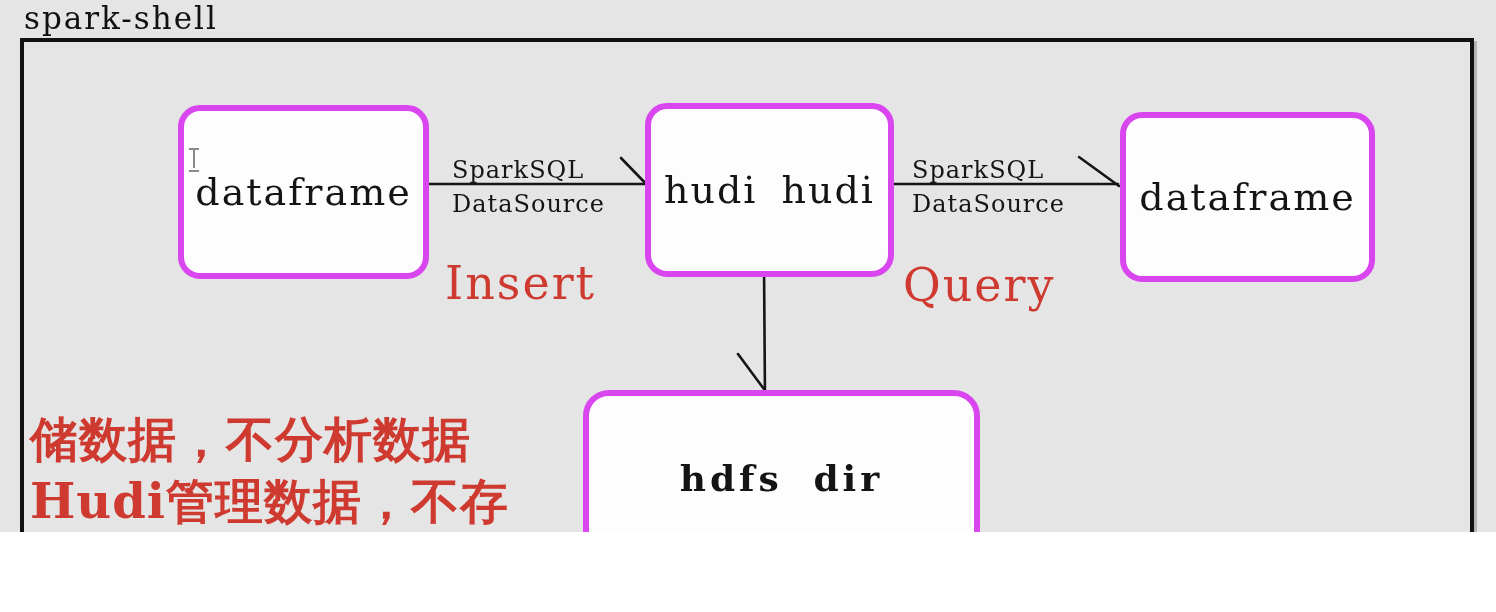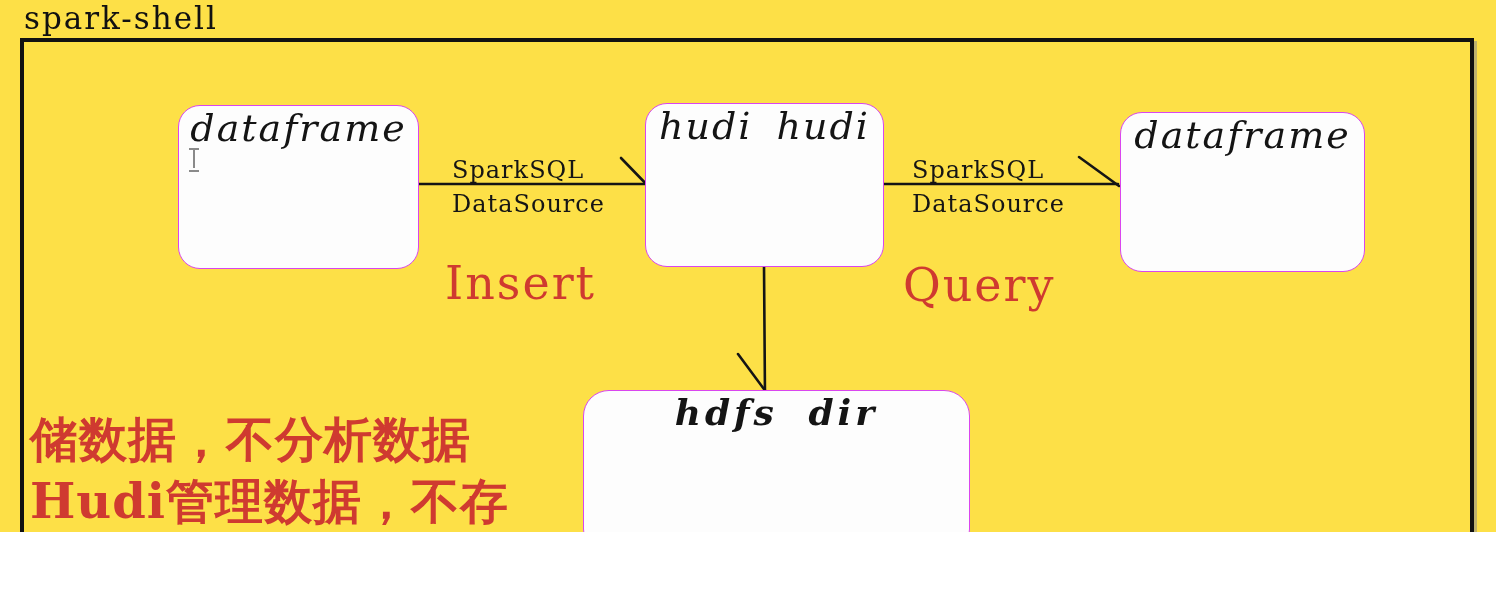--- a/index.html
+++ b/index.html
@@ -1,33 +1,33 @@
 <!DOCTYPE html>
 <html><head>
 <meta charset="utf-8">
 <style>
   html,body{margin:0;padding:0;background:#fff;}
   #stage{
-    position:relative;width:1496px;height:532px;background:#fde047;
+    position:relative;width:1496px;height:532px;background:#e5e5e5;
     font-family:"DejaVu Serif","Liberation Serif",serif;color:#141414;
     overflow:hidden;
   }
   .page-title{
     position:absolute;left:24px;top:0px;font-size:31px;letter-spacing:2px;
     color:#111;white-space:nowrap;z-index:3;background:transparent;
   }
   .outer-frame{
     position:absolute;left:20px;top:38px;width:1446px;height:538px;
     border:4px solid #111;box-shadow:3px 3px 0 rgba(140,140,140,.55);
     background:transparent;z-index:0;
   }
   .node{
-    position:absolute;border:1px solid #d946ef;border-radius:22px;
-    background:#fdfdfd;display:flex;justify-content:center;
-    font-size:38px;letter-spacing:2px;white-space:nowrap;z-index:2;font-style:italic;
+    position:absolute;border:6px solid #d946ef;border-radius:22px;
+    background:#fdfdfd;display:flex;align-items:center;justify-content:center;
+    font-size:38px;letter-spacing:2px;white-space:nowrap;z-index:2;
   }
   .node.df-left {left:178px;top:105px;width:239px;height:162px;}
   .node.hudi    {left:645px;top:103px;width:237px;height:162px;}
   .node.df-right{left:1120px;top:112px;width:243px;height:158px;}
   .node.hdfs    {left:583px;top:390px;width:385px;height:163px;border-radius:26px;font-size:36px;font-weight:bold;letter-spacing:4px;word-spacing:14px;}
   .hudi .lbl{word-spacing:10px;}
   .edge-label{
     position:absolute;font-size:24px;letter-spacing:1px;color:#151515;
     white-space:nowrap;z-index:2;
   }

